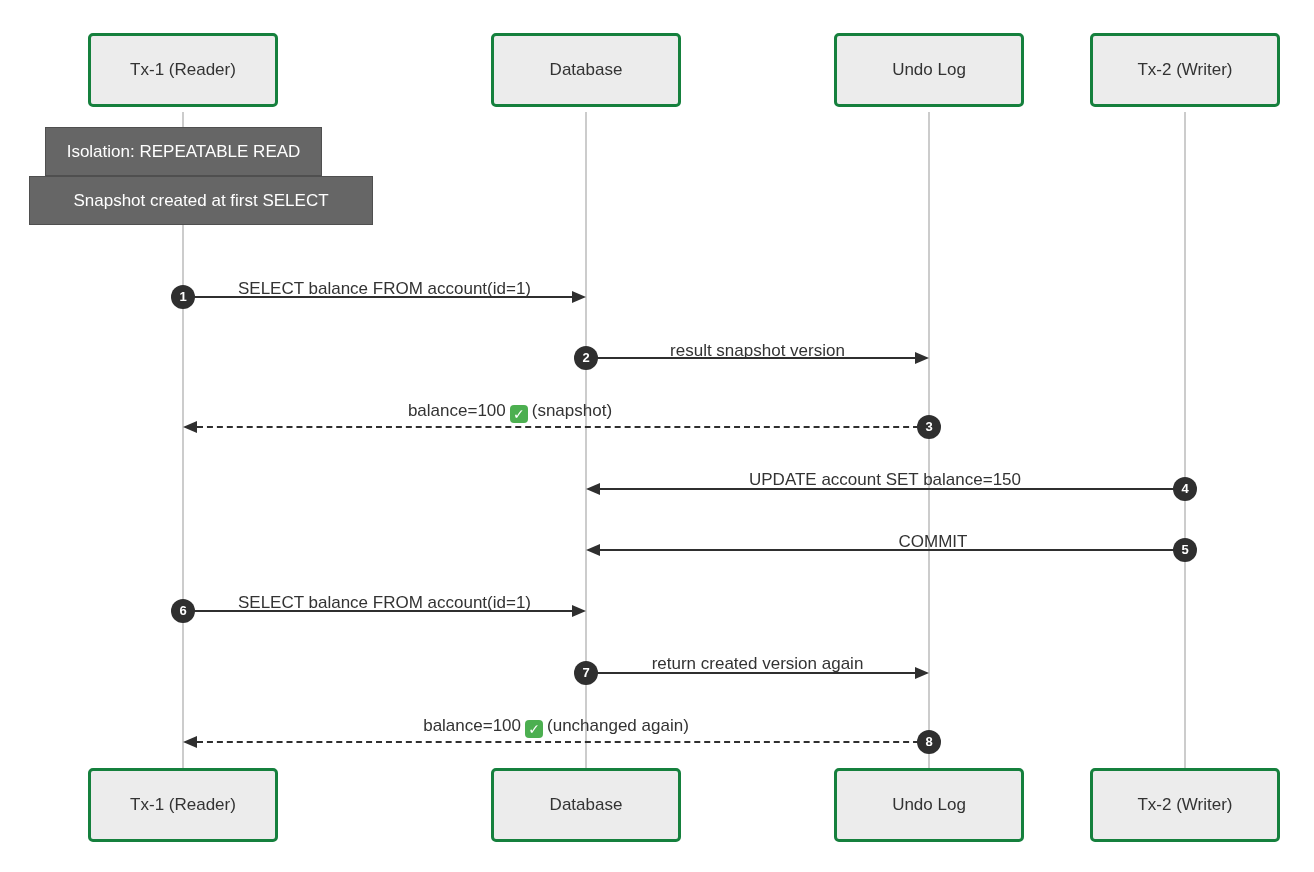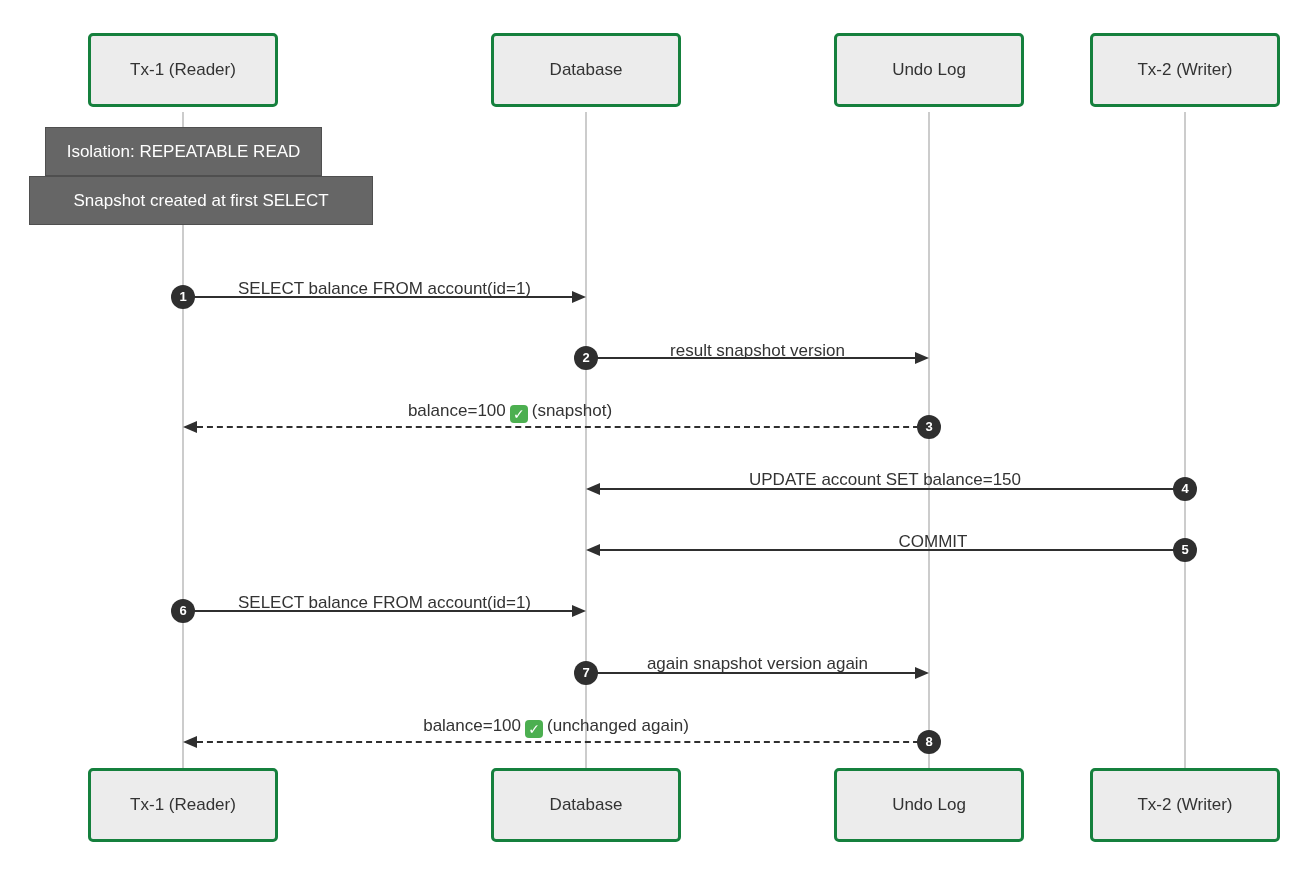--- a/index.html
+++ b/index.html
@@ -186,21 +186,21 @@
   </div>
 
   <div>
     <div class="msg-label" style="left:183px;top:577px;width:403px;">SELECT balance FROM account(id=1)</div>
     <div class="arrow-line" style="left:183px;top:610px;width:389px;"></div>
     <div class="arrow-head right" style="left:572px;top:605px;"></div>
     <div class="seq-num" style="left:171px;top:599px;">6</div>
   </div>
 
   <div>
-    <div class="msg-label" style="left:586px;top:638px;width:343px;">again snapshot version again</div>
+    <div class="msg-label" style="left:586px;top:638px;width:343px;">return created version again</div>
     <div class="arrow-line" style="left:586px;top:672px;width:329px;"></div>
     <div class="arrow-head right" style="left:915px;top:667px;"></div>
     <div class="seq-num" style="left:574px;top:661px;">7</div>
   </div>
 
   <div>
     <div class="msg-label" style="left:183px;top:700px;width:746px;"><span>balance=100</span><span class="check-icon">✓</span><span>(unchanged again)</span></div>
     <div class="arrow-line dashed" style="left:197px;top:741px;width:732px;"></div>
     <div class="arrow-head left" style="left:183px;top:736px;"></div>
     <div class="seq-num" style="left:917px;top:730px;">8</div>

